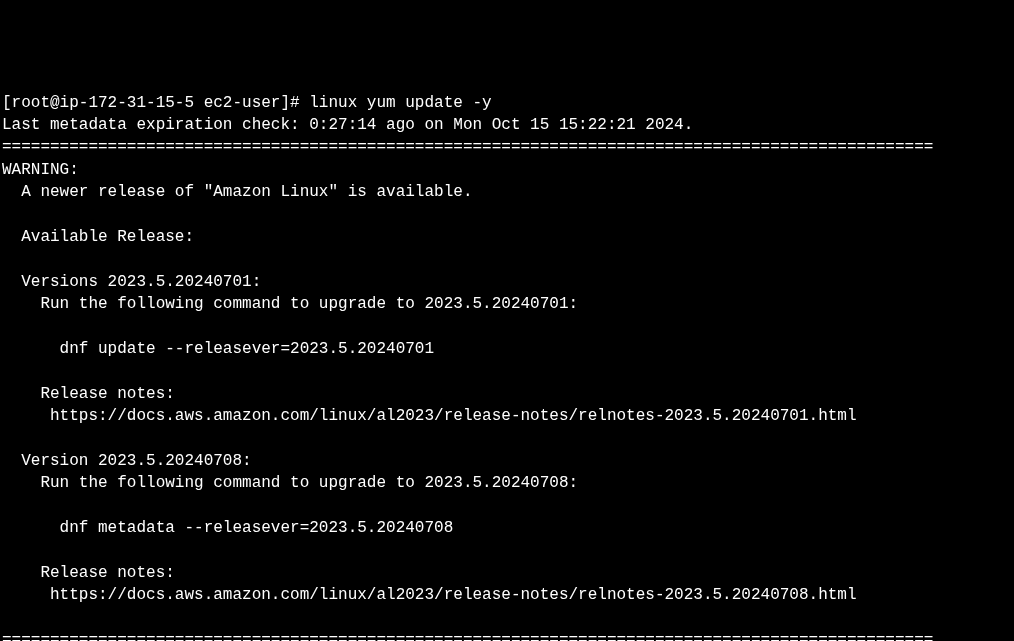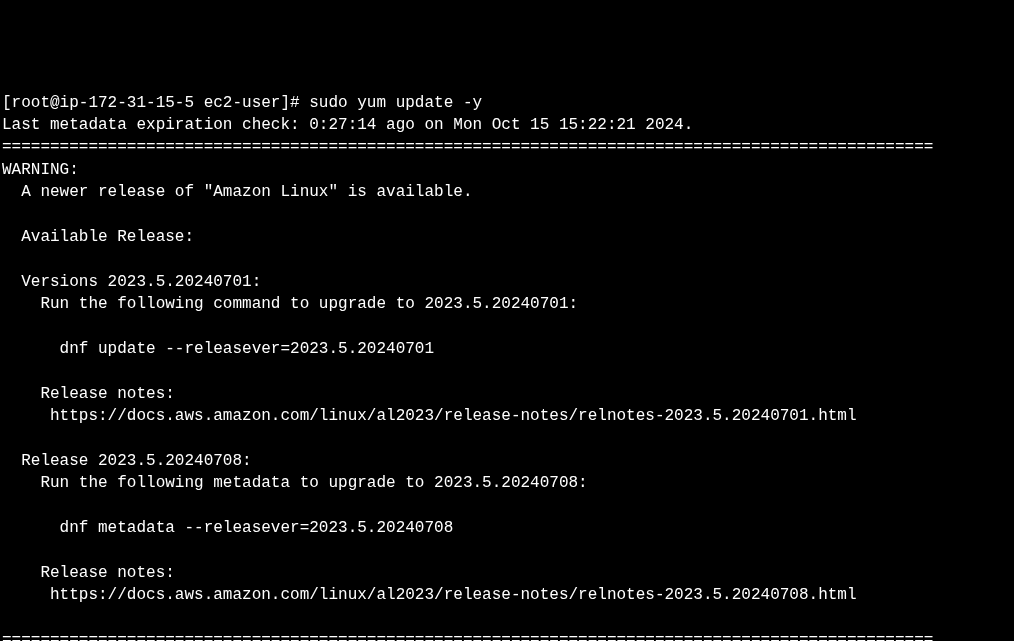--- a/index.html
+++ b/index.html
@@ -21,38 +21,38 @@
     }
     .terminal {
       white-space: pre;
     }
   </style>
 </head>
 <body>
 
 
 
-<div class="terminal"><span>[root@ip-172-31-15-5 ec2-user]# </span><span>sudo yum update -y</span>
+<div class="terminal"><span>[root@ip-172-31-15-5 ec2-user]# </span><span>linux yum update -y</span>
 <span>Last metadata expiration check: 0:27:14 ago on Mon Oct 15 15:22:21 2024.</span>
 <span>=================================================================================================</span>
 <span>WARNING:</span>
 <span>  A newer release of "Amazon Linux" is available.</span>
 
 <span>  Available Release:</span>
 
 <span>  Versions 2023.5.20240701:</span>
 <span>    Run the following command to upgrade to 2023.5.20240701:</span>
 
 <span>      dnf update --releasever=2023.5.20240701</span>
 
 <span>    Release notes:</span>
 <span>     https://docs.aws.amazon.com/linux/al2023/release-notes/relnotes-2023.5.20240701.html</span>
 
-<span>  Release 2023.5.20240708:</span>
-<span>    Run the following metadata to upgrade to 2023.5.20240708:</span>
+<span>  Version 2023.5.20240708:</span>
+<span>    Run the following command to upgrade to 2023.5.20240708:</span>
 
 <span>      dnf metadata --releasever=2023.5.20240708</span>
 
 <span>    Release notes:</span>
 <span>     https://docs.aws.amazon.com/linux/al2023/release-notes/relnotes-2023.5.20240708.html</span>
 
 <span>=================================================================================================</span>
 
 
 

